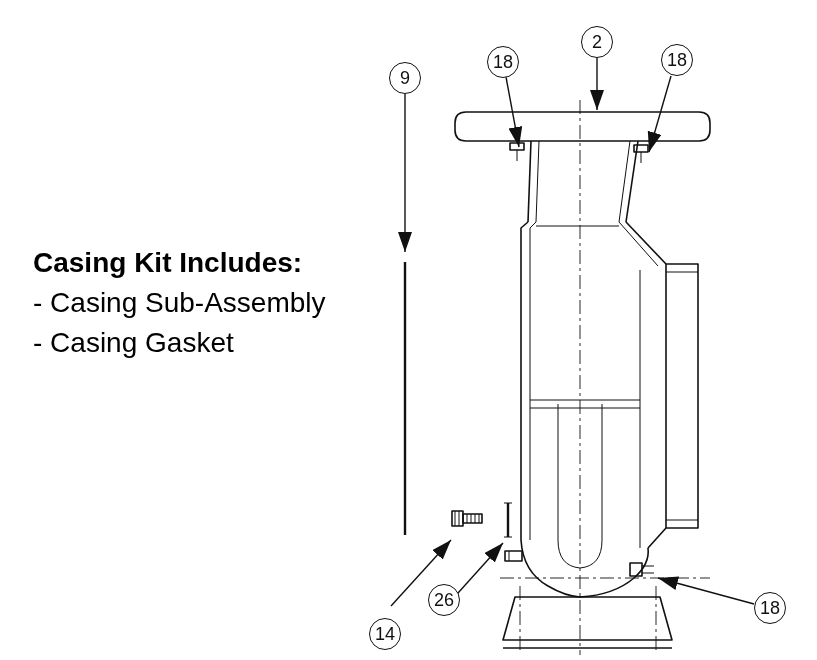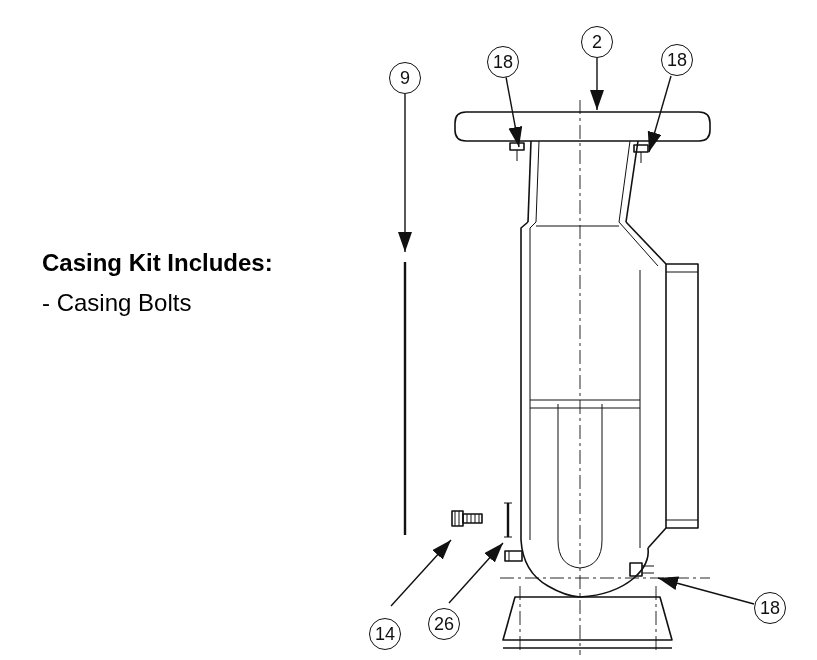--- a/index.html
+++ b/index.html
@@ -22,23 +22,23 @@
     width: 32px; height: 32px;
     border: 1.7px solid #111;
     border-radius: 50%;
     background: #fff;
     display: flex; align-items: center; justify-content: center;
     font-size: 18px; color: #111;
     box-sizing: border-box;
   }
   .kit {
     position: absolute;
-    left: 42px; top: 243px;
+    left: 33px; top: 243px;
     color: #000;
-    font-size: 24px;
+    font-size: 28px;
     line-height: 40px;
     white-space: nowrap;
   }
   .kit-heading { font-weight: bold; }
 </style>
 </head>
 <body>
 
 <div class="canvas">
 
@@ -140,25 +140,26 @@
     </div>
   <div class="callout" style="left:581px; top:26px;">
       <span>2</span>
     </div>
   <div class="callout" style="left:661px; top:44px;">
       <span>18</span>
     </div>
   <div class="callout" style="left:369px; top:618px;">
       <span>14</span>
     </div>
-  <div class="callout" style="left:428px; top:608px;">
+  <div class="callout" style="left:428px; top:584px;">
       <span>26</span>
     </div>
   <div class="callout" style="left:754px; top:592px;">
       <span>18</span>
     </div>
 
   <div class="kit">
     <div class="kit-heading">Casing Kit Includes:</div>
-    <div class="kit-item">- Casing Bolts</div>
+    <div class="kit-item">- Casing Sub-Assembly</div>
+    <div class="kit-item">- Casing Gasket</div>
   </div>
 
 </div>
 
 </body></html>

